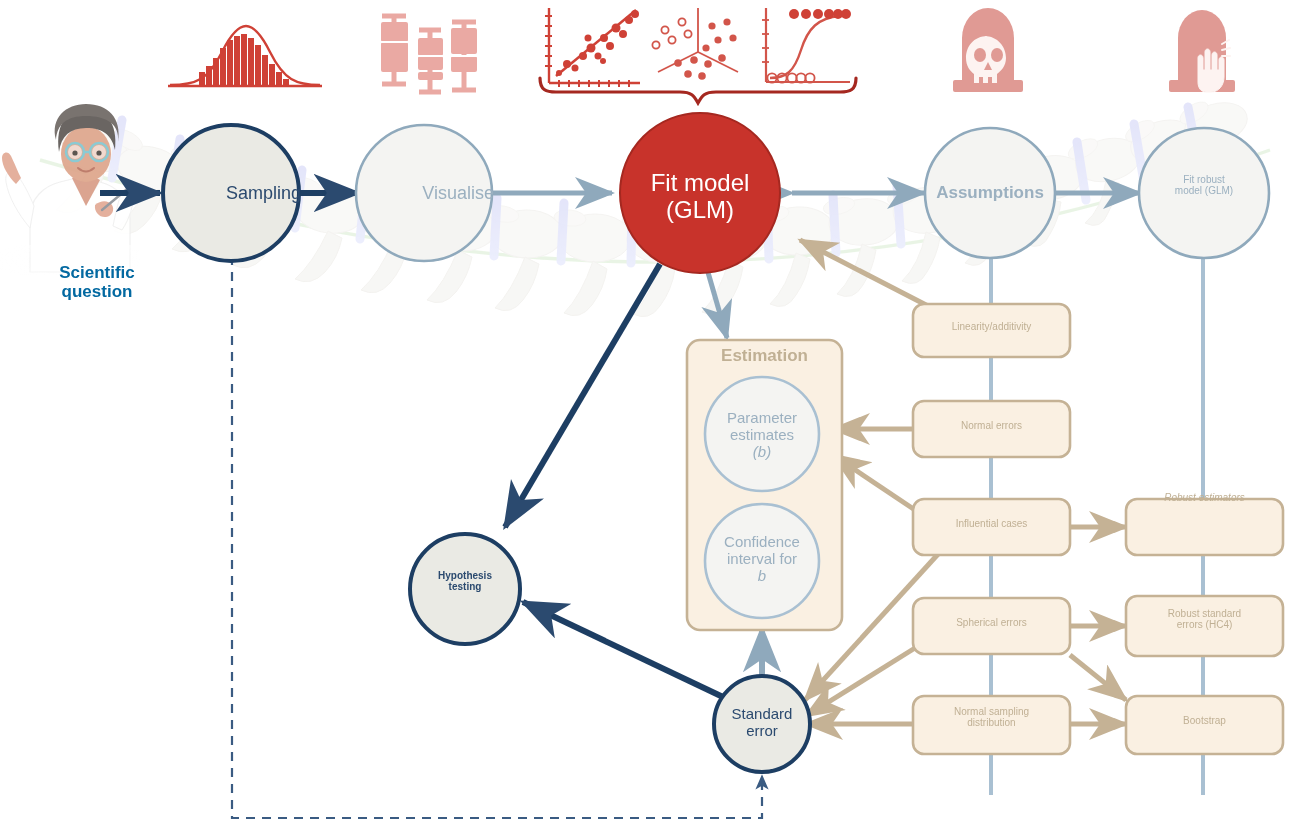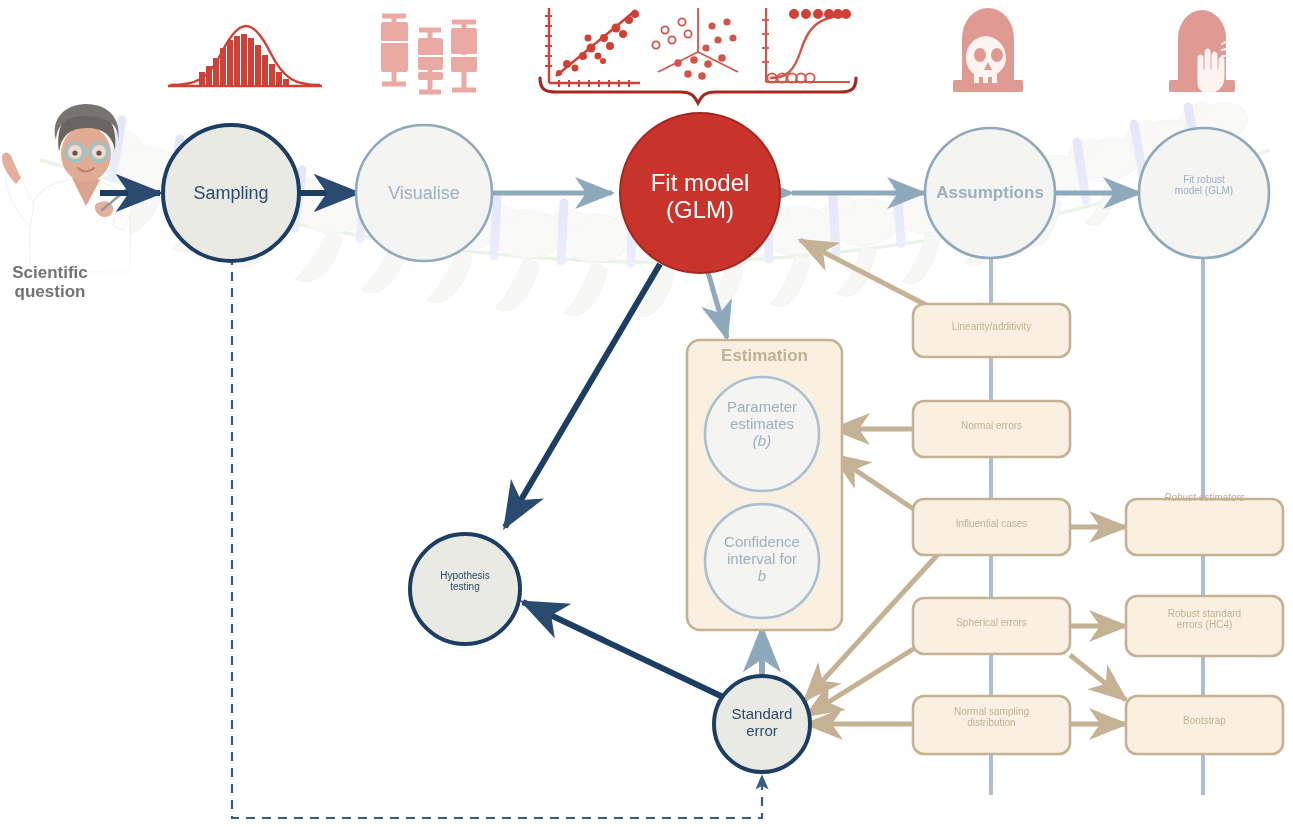--- a/index.html
+++ b/index.html
@@ -7,22 +7,22 @@
        font-family:"Liberation Sans","DejaVu Sans",sans-serif;}
   #stage{position:relative;width:1293px;height:827px;background:#fff;overflow:hidden;}
   #svg-layer{position:absolute;left:0;top:0;width:1293px;height:827px;}
 
   
   .node-text{position:absolute;text-align:center;line-height:1.12;}
   .t-navy{color:#2b4a6f;}
   .t-grey{color:#9bb0c0;}
   .t-white{color:#ffffff;}
   .t-tan{color:#c0b094;}
-  .t-lgrey{color:#737373;}
-  .fs18{font-size:18px;}
+  .t-lgrey{color:#0369a1;padding-left:47px;}
+  .fs18{font-size:18px;text-align:right;}
   .fs17{font-size:17px;font-weight:bold;}
   .fs16{font-size:10px;}
   .fs15{font-size:15px;}
   .ital{font-style:italic;}
 </style>
 </head>
 <body>
 
 <div id="stage">
 
@@ -446,33 +446,33 @@
     <div>(GLM)</div>
   </div>
 
   <div class="node-text t-grey fs17" style="left:920px;top:183px;width:140px;">Assumptions</div>
 
   <div class="node-text t-grey fs16" style="left:1134px;top:174px;width:140px;">
     <div>Fit robust</div>
     <div>model (GLM)</div>
   </div>
 
-  <div class="node-text t-navy fs16" style="left:395px;top:570px;width:140px;">
+  <div class="node-text t-navy fs16" style="left:395px;top:570px;width:140px;font-weight:bold;">
     <div>Hypothesis</div>
     <div>testing</div>
   </div>
 
   <div class="node-text t-navy fs15" style="left:702px;top:706px;width:120px;">
     <div>Standard</div>
     <div>error</div>
   </div>
 
   <div class="node-text t-tan fs17" style="left:687px;top:346px;width:155px;">Estimation</div>
 
-  <div class="node-text t-grey fs15" style="left:697px;top:399px;width:130px;">
+  <div class="node-text t-grey fs15" style="left:697px;top:410px;width:130px;">
     <div>Parameter</div>
     <div>estimates</div>
     <div class="ital">(b)</div>
   </div>
 
   <div class="node-text t-grey fs15" style="left:697px;top:534px;width:130px;">
     <div>Confidence</div>
     <div>interval for</div>
     <div class="ital">b</div>
   </div>

